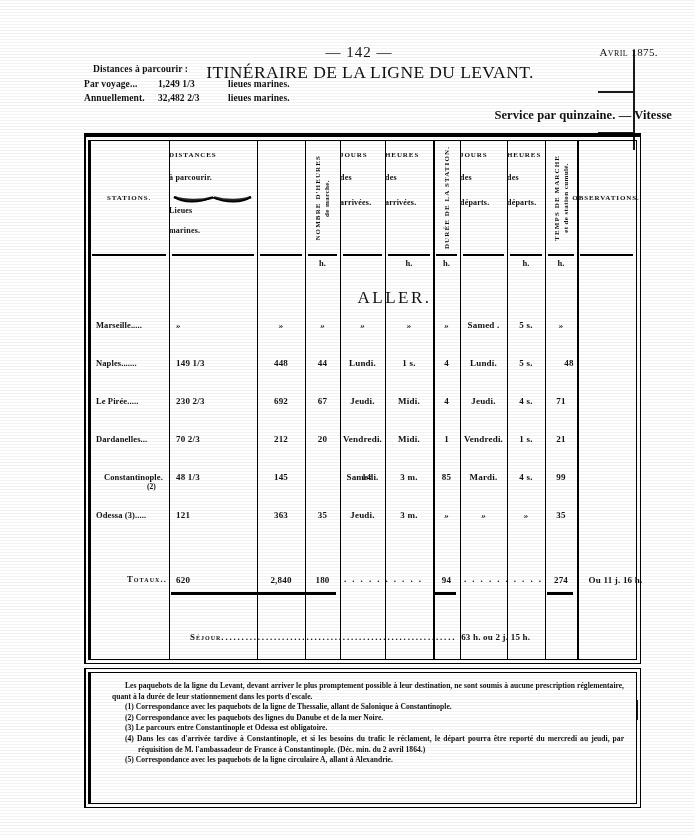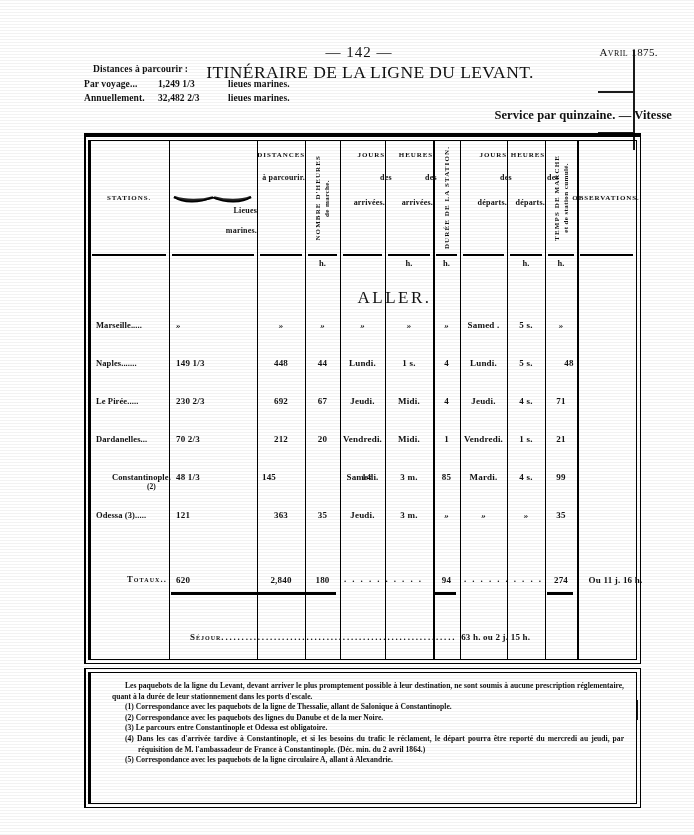--- a/index.html
+++ b/index.html
@@ -66,24 +66,24 @@
   }
   .frame-top-thick{position:absolute;left:84px;top:133px;width:557px;height:3px;background:#000;}
 
   
   .vrule{position:absolute;top:141px;width:1px;background:#000;}
   .vrule.tall{height:518px;}
   .vrule.dbl{width:2px;}
 
   
   .hdr{position:absolute;top:142px;height:112px;box-sizing:border-box;
-       text-align:right;font-size:7px;font-weight:bold;letter-spacing:.7px;}
+       text-align:left;font-size:7px;font-weight:bold;letter-spacing:.7px;}
   .hdr .cap{font-variant:small-caps;letter-spacing:.9px;}
   .hdr .l1{position:absolute;left:0;right:0;top:9px;}
-  .hdr .l2{position:absolute;left:0;right:0;top:31px;font-size:8px;letter-spacing:.2px;text-transform:none;font-weight:bold;margin-left:40px;}
+  .hdr .l2{position:absolute;left:0;right:0;top:31px;font-size:8px;letter-spacing:.2px;text-transform:none;font-weight:bold;}
   .hdr .l3{position:absolute;left:0;right:0;top:56px;font-size:8px;letter-spacing:.2px;font-weight:bold;}
   .hdr.mid{display:flex;align-items:center;justify-content:center;}
 
   .vert{
     writing-mode:vertical-rl;transform:rotate(180deg);
     font-size:7px;font-weight:bold;letter-spacing:1.1px;
     white-space:nowrap;font-variant:small-caps;
   }
   .vertwrap{position:absolute;top:142px;height:112px;
     display:flex;align-items:center;justify-content:center;gap:1px;}
@@ -315,24 +315,24 @@
         <div class="cell" style="left: 216px; width: 35px;">20</div>
         <div class="cell" style="left: 251px; width: 45px;">Vendredi.</div>
         <div class="cell" style="left: 296px; width: 48px;">Midi.</div>
         <div class="cell" style="left: 344px; width: 27px;">1</div>
         <div class="cell" style="left: 371px; width: 47px;">Vendredi.</div>
         <div class="cell" style="left: 418px; width: 38px;">1 s.</div>
         <div class="cell" style="left: 456px; width: 32px;">21</div>
         <div class="cell" style="left: 488px; width: 59px;"></div>
       </div>
       <div class="row" style="left: 89px; width: 547px; top: 458px;">
-        <div class="cell stn" style="left: 16px; width: 80px; text-align: center;">Constantinople.</div>
+        <div class="cell stn" style="left: 8px; width: 80px; text-align: center;">Constantinople.</div>
         <div class="subnote" style="left: 58px; top: 24px;">(2)</div>
         <div class="cell dist" style="left: 80px; width: 88px;">48 1/3</div>
-        <div class="cell" style="left: 156px; width: 48px;">145</div>
+        <div class="cell" style="left: 168px; width: 48px;">145</div>
         <div class="cell" style="left: 216px; width: 35px; margin-left: 44px;">14</div>
         <div class="cell" style="left: 251px; width: 45px;">Samedi.</div>
         <div class="cell" style="left: 296px; width: 48px;">3 m.</div>
         <div class="cell" style="left: 344px; width: 27px;">85</div>
         <div class="cell" style="left: 371px; width: 47px;">Mardi.</div>
         <div class="cell" style="left: 418px; width: 38px;">4 s.</div>
         <div class="cell" style="left: 456px; width: 32px;">99</div>
         <div class="cell" style="left: 488px; width: 59px;"></div>
       </div>
       <div class="row" style="left: 89px; width: 547px; top: 496px;">

